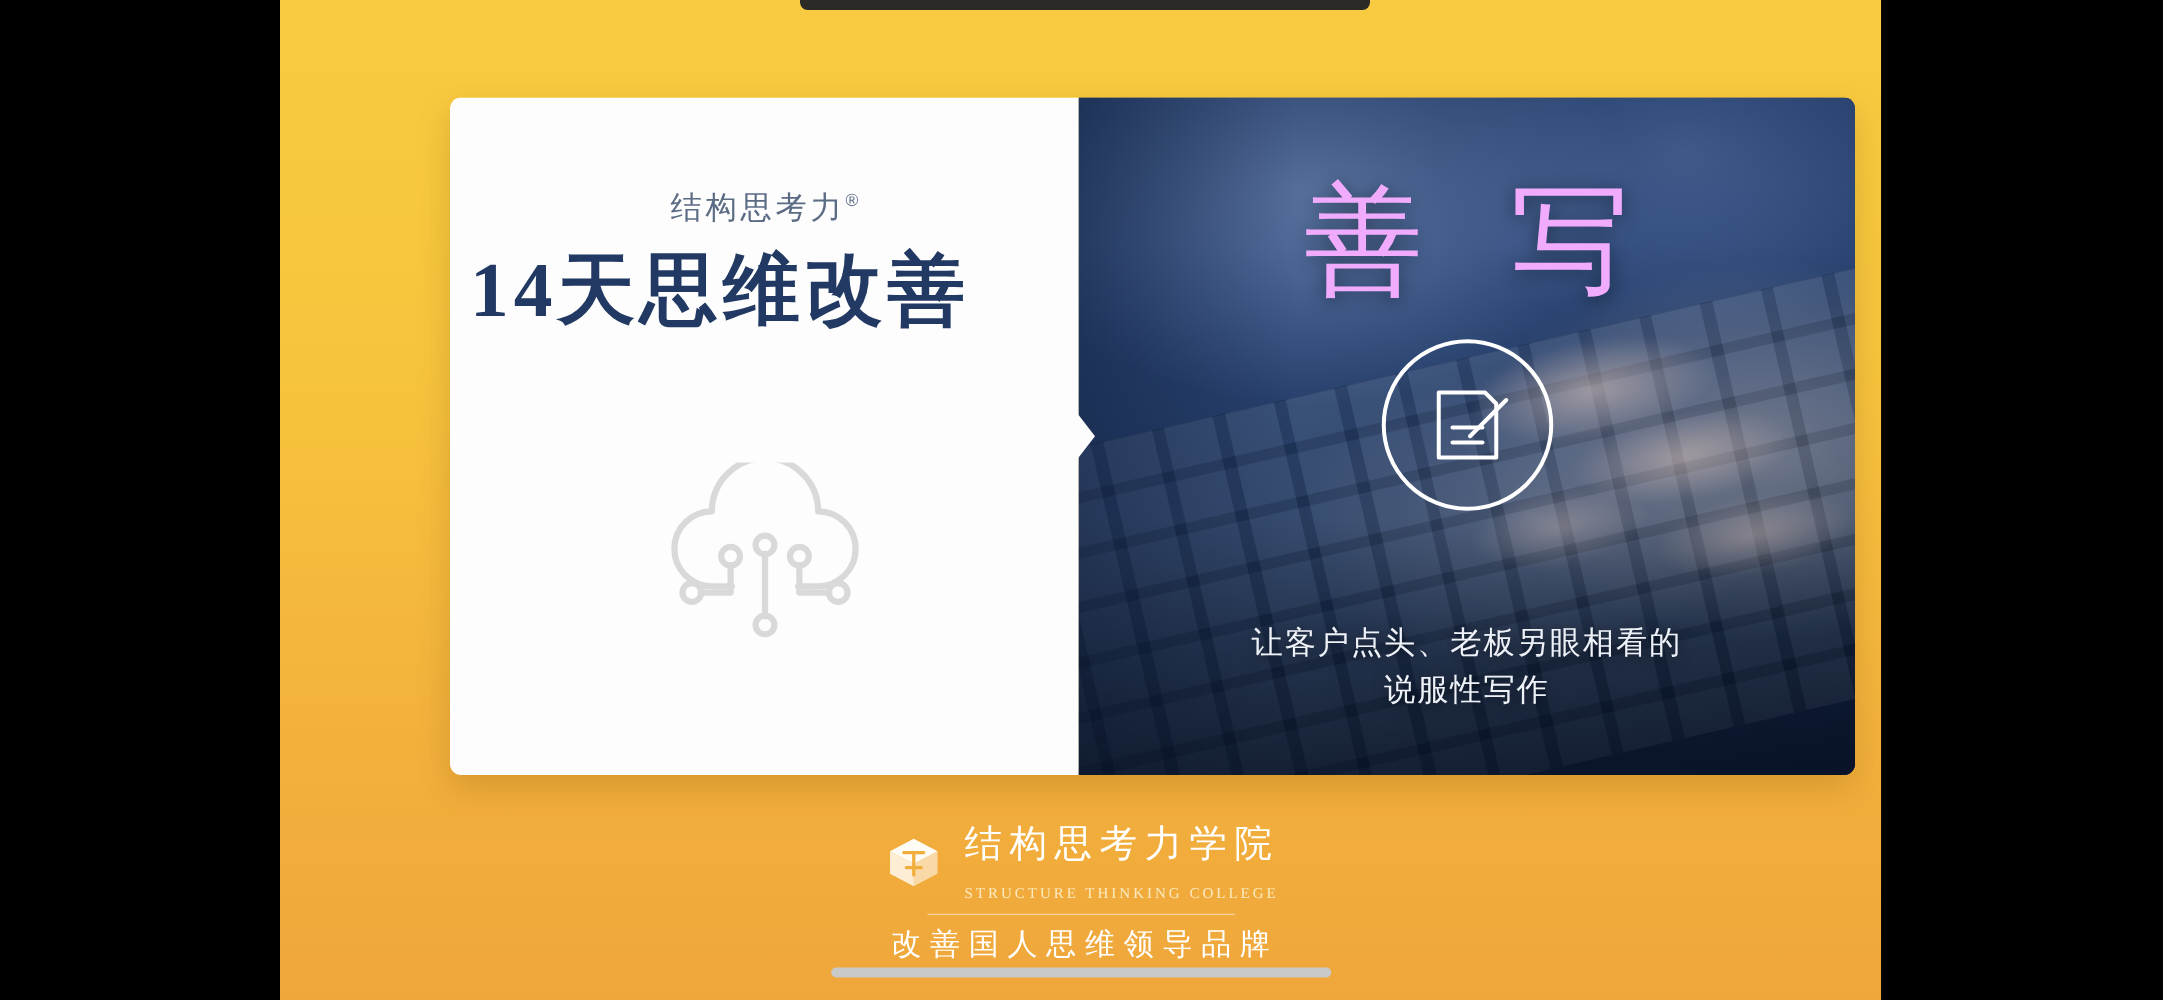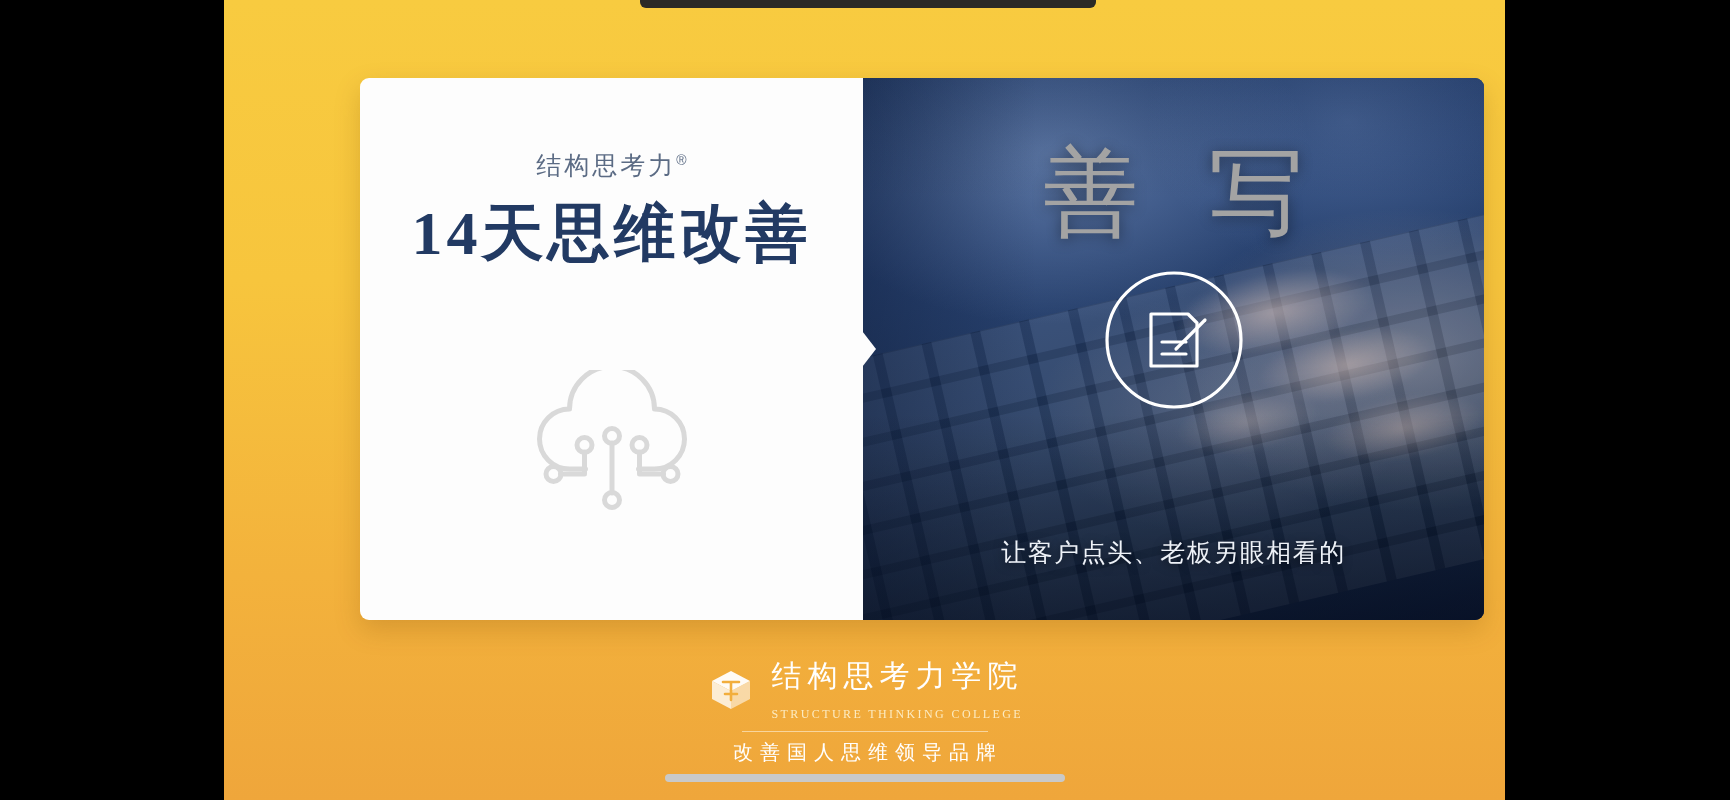--- a/index.html
+++ b/index.html
@@ -95,24 +95,25 @@
   #brand-mark .reg {
     font-size: 14px;
     vertical-align: super;
     letter-spacing: 0;
   }
   #course-title {
     position: absolute;
     top: 117px;
     left: 0;
     width: 100%;
-    text-align: center;
+    text-align: left;
     color: #223a63;
     font-family: "Liberation Serif", serif;
     font-weight: 700;
+    padding-left: 16px;
   }
   #course-title .line1 {
     display: block;
     font-size: 62px;
     letter-spacing: 4px;
     line-height: 1.25;
     white-space: nowrap;
   }
   #course-title .line2 {
     display: block;
@@ -210,21 +211,21 @@
 
   #shanxie {
     position: absolute;
     left: 0;
     right: 0;
     top: 52px;
     text-align: center;
     font-size: 95px;
     letter-spacing: 22px;
     text-indent: 22px;
-    color: #a3a3a3;
+    color: #f0abfc;
     font-weight: 400;
     font-family: "Liberation Sans", sans-serif;
     text-shadow: 0 2px 14px rgba(0,0,0,0.45);
     z-index: 6;
   }
   #write-badge {
     position: absolute;
     left: 50%;
     top: 192px;
     transform: translateX(-50%);
@@ -279,21 +280,21 @@
     font-family: "Liberation Serif", serif;
     margin-top: 15px;
   }
   #brand-divider {
     width: 246px;
     height: 1px;
     background: rgba(255,255,255,0.5);
     margin: 9px 0 7px 0;
   }
   #brand-tagline {
-    font-size: 20px;
+    font-size: 24px;
     letter-spacing: 7px;
     text-indent: 7px;
     color: #FFFFFF;
     font-family: Liberation Sans, sans-serif;
   }
 
   
   #home-indicator {
     position: absolute;
     left: 50%;
@@ -357,20 +358,21 @@
         <svg id="write-badge" viewBox="0 0 140 140" fill="none" stroke="#FFFFFF" stroke-width="3.2" stroke-linecap="round" stroke-linejoin="round">
           <circle cx="70" cy="70" r="67"></circle>
           <path d="M47 44 H84 L93 53 V96 H47 Z"></path>
           <line x1="58" y1="72" x2="82" y2="72"></line>
           <line x1="58" y1="84" x2="82" y2="84"></line>
           <path d="M72 79 L101 50"></path>
         </svg>
 
         <div id="right-subtitle">
           <span>让客户点头、老板另眼相看的</span>
+          <span>说服性写作</span>
         </div>
       </div>
     </div>
 
     <div id="brand-footer">
       <div id="brand-row">
         <svg id="brand-logo-icon" viewBox="0 0 50 50" fill="none">
           <path d="M6 15 L25 5 L44 15 L25 25 Z" fill="#FFFFFF" opacity="0.95"></path>
           <path d="M6 15 V33 L25 43 V25 Z" fill="#FFFFFF" opacity="0.78"></path>
           <path d="M44 15 V33 L25 43 V25 Z" fill="#FFFFFF" opacity="0.55"></path>

